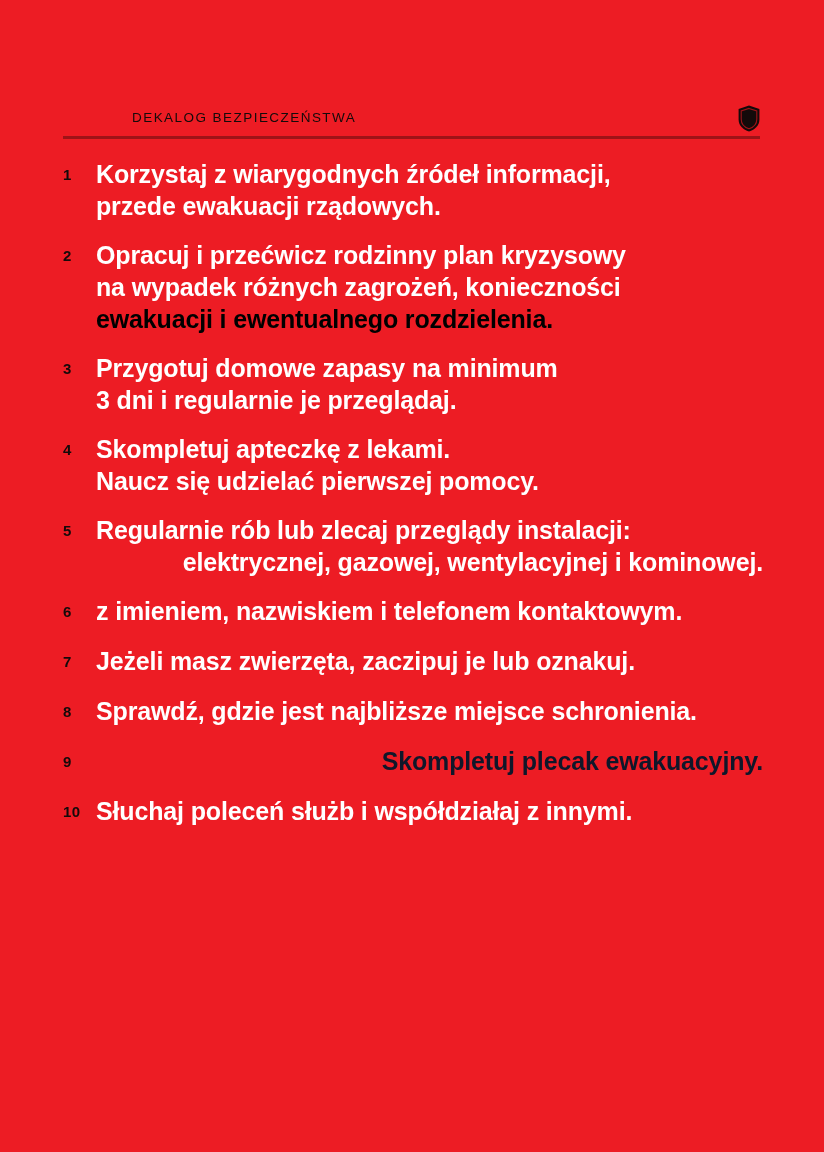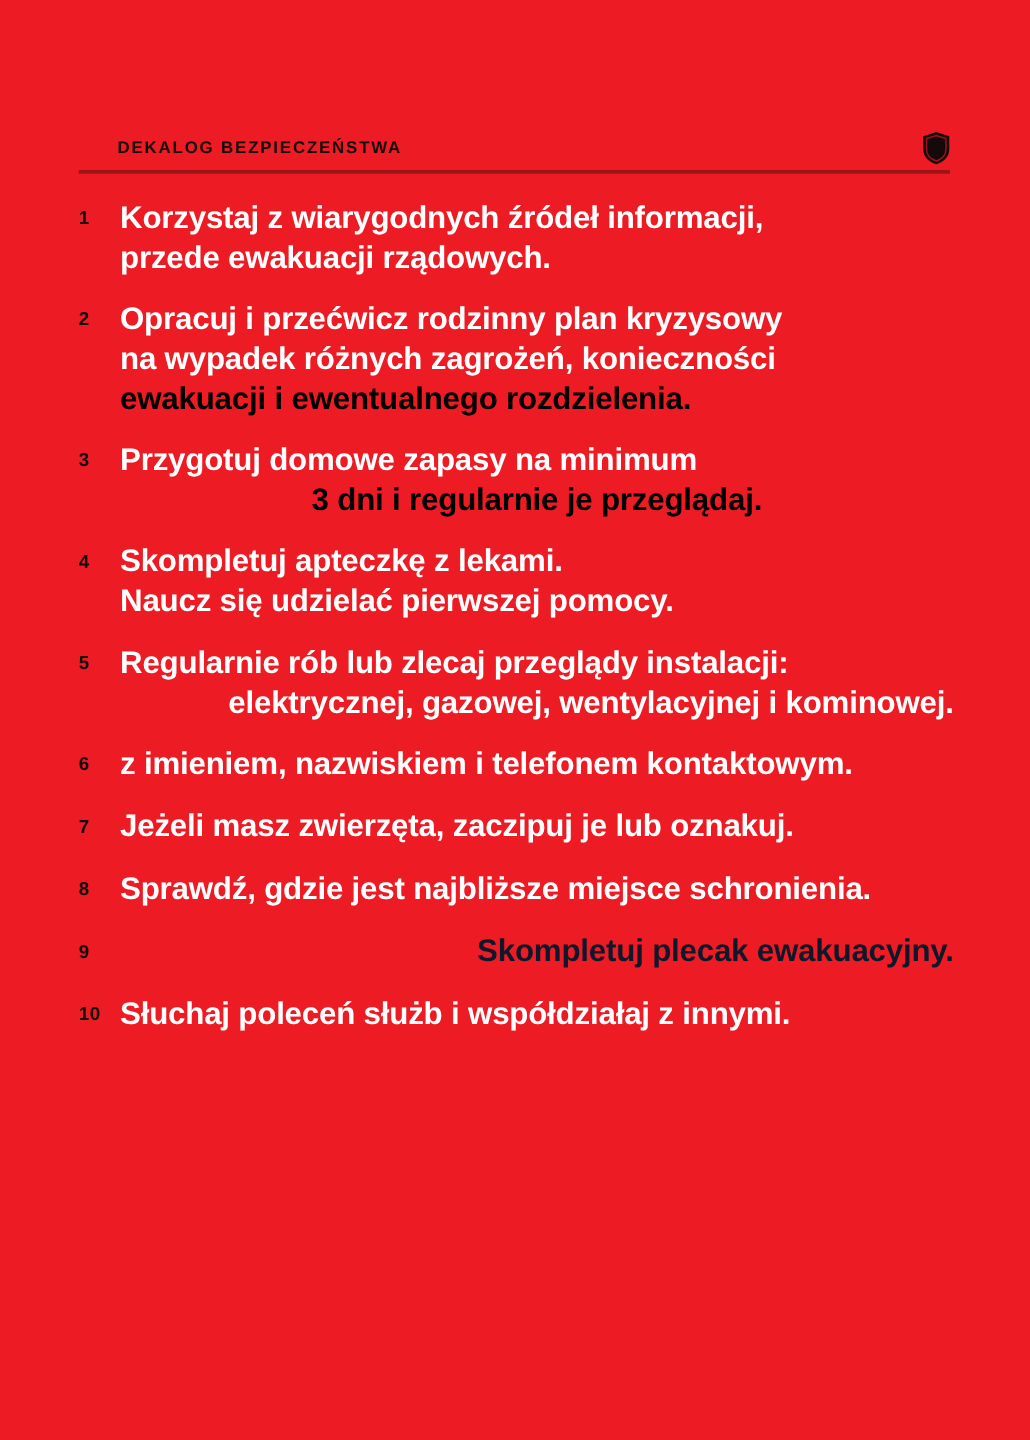--- a/index.html
+++ b/index.html
@@ -33,26 +33,27 @@
   .header-row {
     display: flex;
     align-items: center;
     justify-content: space-between;
     height: 36px;
     padding: 0 0 0 31px;
     box-sizing: border-box;
   }
   .kicker {
     font-size: 13.5px;
-    font-weight: 700;
+    font-weight: 400;
     letter-spacing: 1.45px;
     color: #140A0A;
     text-transform: uppercase;
     line-height: 1;
     white-space: nowrap;
+    margin-left: 38px;
   }
   .shield-wrap {
     display: block;
     width: 22px;
     height: 27px;
     margin-right: 0px;
   }
   .divider {
     position: absolute;
     left: 0;
@@ -132,21 +133,21 @@
         <div class="lines">
           <div class="line" style="color: rgb(255, 255, 255);">Opracuj i przećwicz rodzinny plan kryzysowy</div>
           <div class="line" style="color: rgb(255, 255, 255);">na wypadek różnych zagrożeń, konieczności</div>
           <div class="line" style="color: #000000;">ewakuacji i ewentualnego rozdzielenia.</div>
         </div>
       </div>
       <div class="item">
         <div class="num" style="color: rgb(20, 10, 10);">3</div>
         <div class="lines">
           <div class="line" style="color: rgb(255, 255, 255);">Przygotuj domowe zapasy na minimum</div>
-          <div class="line" style="color: #000000; text-align: center;">3 dni i regularnie je przeglądaj.</div>
+          <div class="line" style="color: #ffffff;">3 dni i regularnie je przeglądaj.</div>
         </div>
       </div>
       <div class="item">
         <div class="num" style="color: rgb(20, 10, 10);">4</div>
         <div class="lines">
           <div class="line" style="color: rgb(255, 255, 255);">Skompletuj apteczkę z lekami.</div>
           <div class="line" style="color: rgb(255, 255, 255);">Naucz się udzielać pierwszej pomocy.</div>
         </div>
       </div>
       <div class="item">

